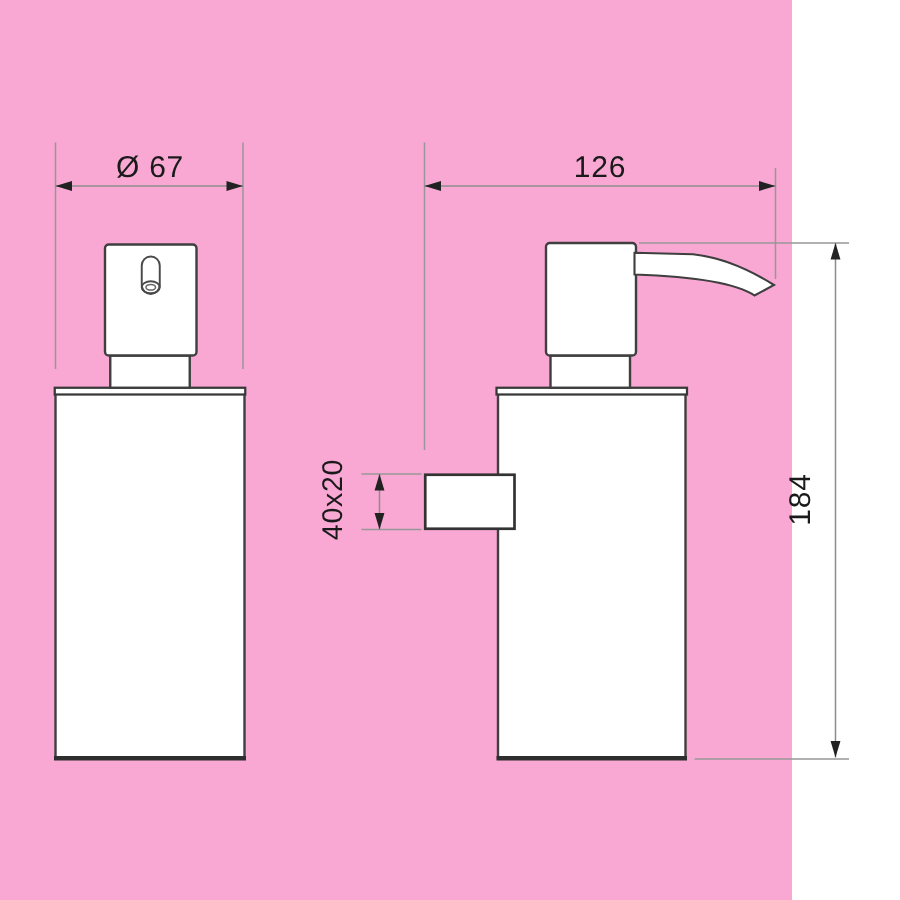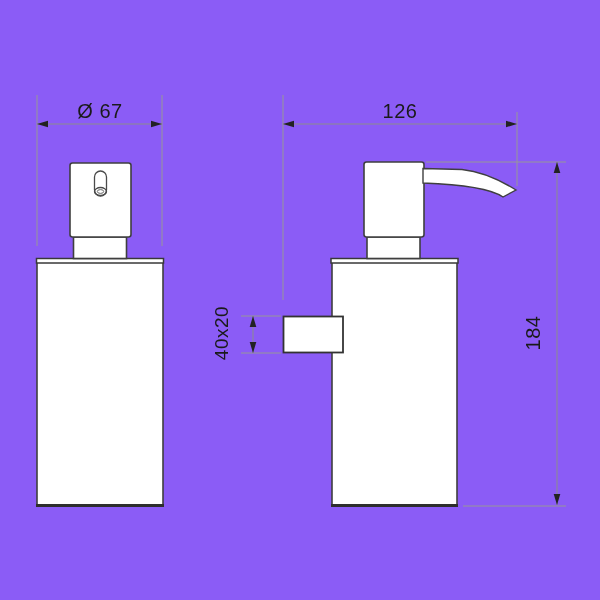--- a/index.html
+++ b/index.html
@@ -6,23 +6,23 @@
     margin: 0;
     padding: 0;
     background: #ffffff;
     width: 600px;
     height: 600px;
     overflow: hidden;
     font-family: "Liberation Sans", sans-serif;
   }
   .canvas-wrap {
     position: relative;
-    width: 600px;
+    width: 528px;
     height: 600px;
-    background: #8b5cf6;
+    background: #f9a8d4;
   }
   svg { display: block; }
   .outline     { fill: #ffffff; stroke: #3f3f3f; stroke-width: 1.6; }
   .outline-thin{ fill: none;    stroke: #4a4a4a; stroke-width: 1.3; }
   .heavy-edge  { stroke: #2e2e2e; stroke-width: 3; fill: none; }
   .rim         { fill: #ffffff; stroke: #383838; stroke-width: 1.5; }
   .dimline     { stroke: #8c8c8c; stroke-width: 1; fill: none; }
   .extline     { stroke: #979797; stroke-width: 1; fill: none; }
   .arrow       { fill: #222222; stroke: none; }
   .dimtext     {

